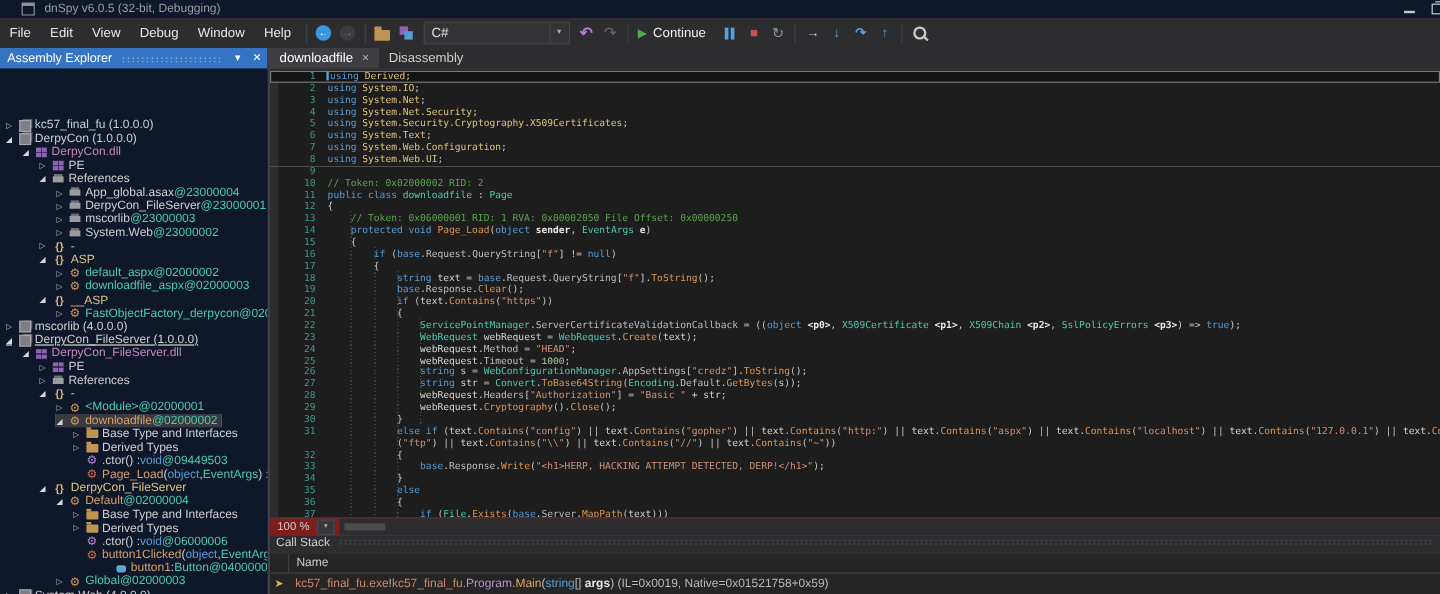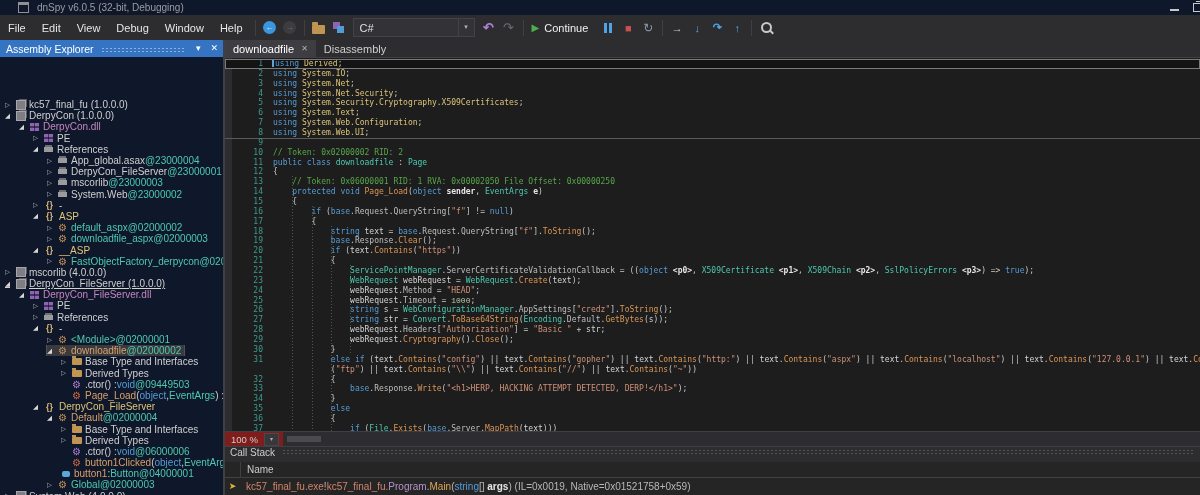--- a/index.html
+++ b/index.html
@@ -482,21 +482,21 @@
             <span class="rowc">
               <span class="exp"></span>
               <span class="ic ic-mtd">⚙</span>
               <span class="to">button1Clicked</span>
               <span class="tw">(</span>
               <span class="tk">object</span>
               <span class="tw">, </span>
               <span class="tt">EventArgs</span>
             </span>
           </div>
-          <div class="trow" style="padding-left: 50px;">
+          <div class="trow" style="padding-left: 85px;">
             <span class="rowc">
               <span class="exp"></span>
               <span class="ic ic-fld">
                 <i></i>
               </span>
               <span class="to">button1</span>
               <span class="tw"> : </span>
               <span class="tt">Button</span>
               <span class="tw"> </span>
               <span class="tt">@04000001</span>

